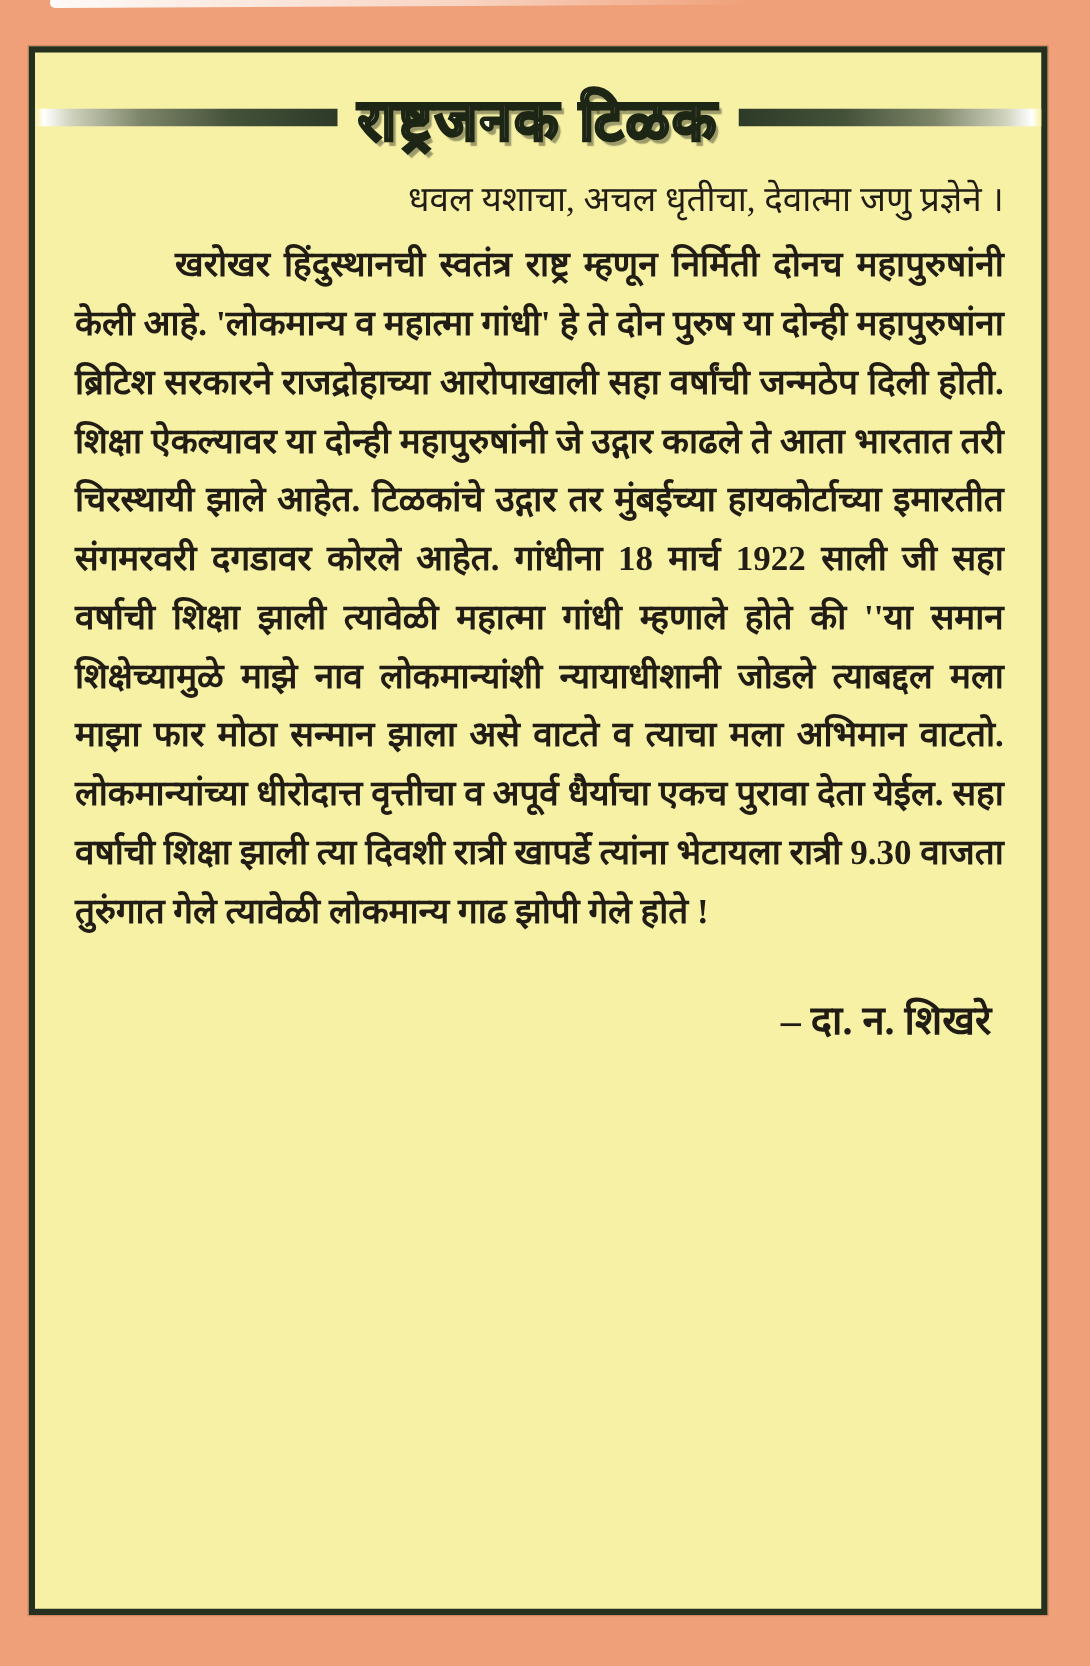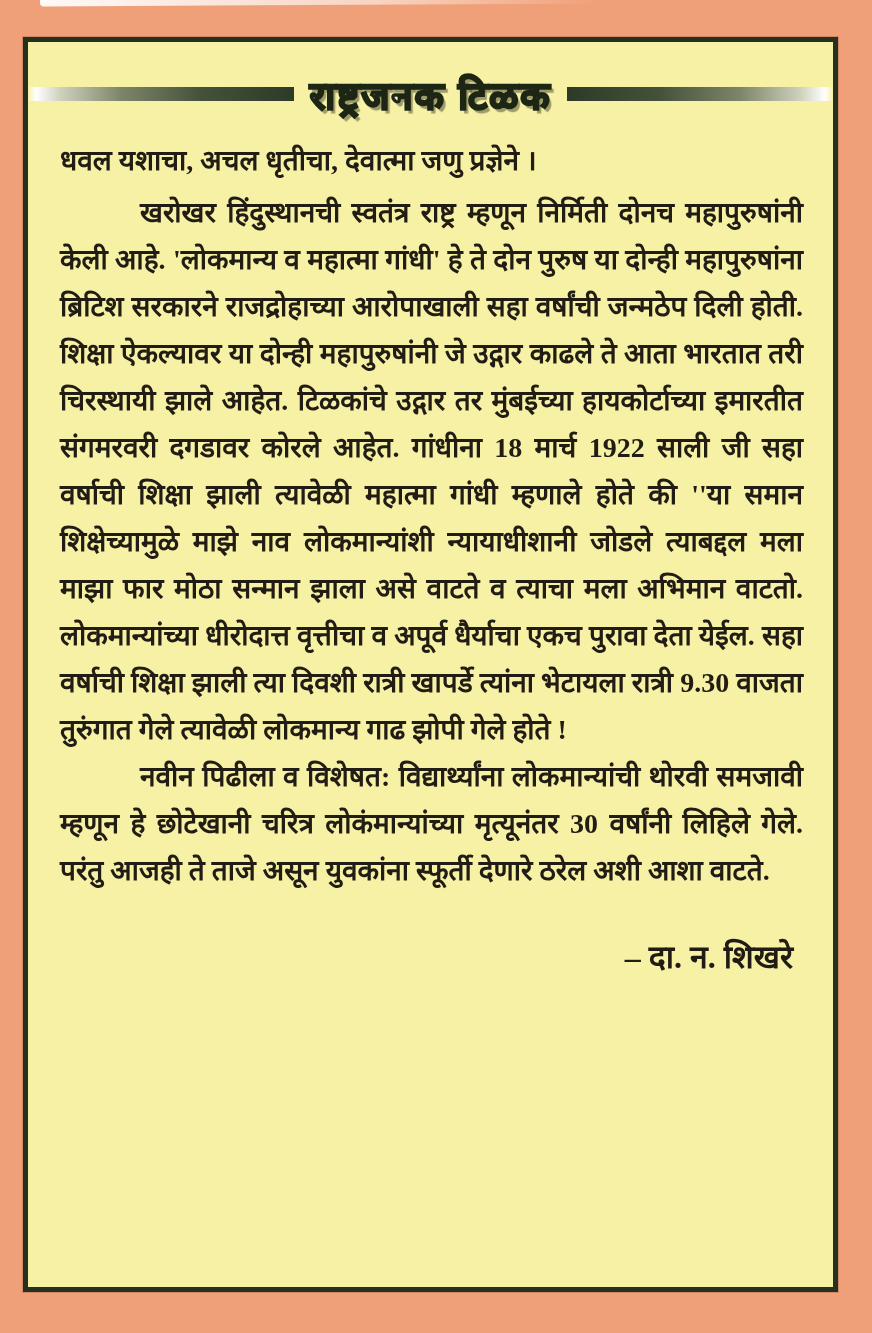--- a/index.html
+++ b/index.html
@@ -49,44 +49,44 @@
     background: linear-gradient(90deg, #f7f1a6 0%, #ffffff 3%, #cfd2bd 12%, #7d8569 35%, #45523a 65%, #2c3a27 100%);
   }
   .bar-right {
     background: linear-gradient(270deg, #f7f1a6 0%, #ffffff 3%, #cfd2bd 12%, #7d8569 35%, #45523a 65%, #2c3a27 100%);
   }
   .title {
     margin: 0;
     padding: 0 16px;
     white-space: nowrap;
     font-family: "Liberation Sans", "DejaVu Sans", sans-serif;
-    font-size: 38px;
+    font-size: 46px;
     font-weight: bold;
     letter-spacing: 2px;
     color: #fbf7e2;
     -webkit-text-stroke: 2.2px #1d2615;
     text-shadow: 3px 4px 1px rgba(45,48,32,0.45);
   }
   .content {
     padding: 14px 30px 0 32px;
     color: #211c14;
     font-size: 28px;
     font-weight: 600;
     line-height: 47px;
     text-align: justify;
   }
   .para {
     margin: 0;
     text-indent: 80px;
   }
   .verse {
     margin: 3px 0 4px 0;
-    text-align: left;
+    text-align: right;
     line-height: 48px;
-    font-weight: 700;
+    font-weight: 400;
   }
   .verse-line {
     white-space: nowrap;
   }
   .signature {
     margin-top: 40px;
     padding-right: 10px;
     text-align: right;
     font-size: 32px;
     font-weight: 700;
@@ -106,18 +106,17 @@
     <div class="bar bar-right"></div>
   </div>
 
   <div class="content">
 
     <div class="verse">
       <div class="verse-line">धवल यशाचा, अचल धृतीचा, देवात्मा जणु प्रज्ञेने ।</div>
     </div>
 
     <p class="para">खरोखर हिंदुस्थानची स्वतंत्र राष्ट्र म्हणून निर्मिती दोनच महापुरुषांनी केली आहे. 'लोकमान्य व महात्मा गांधी' हे ते दोन पुरुष या दोन्ही महापुरुषांना ब्रिटिश सरकारने राजद्रोहाच्या आरोपाखाली सहा वर्षांची जन्मठेप दिली होती. शिक्षा ऐकल्यावर या दोन्ही महापुरुषांनी जे उद्गार काढले ते आता भारतात तरी चिरस्थायी झाले आहेत. टिळकांचे उद्गार तर मुंबईच्या हायकोर्टाच्या इमारतीत संगमरवरी दगडावर कोरले आहेत. गांधीना 18 मार्च 1922 साली जी सहा वर्षाची शिक्षा झाली त्यावेळी महात्मा गांधी म्हणाले होते की ''या समान शिक्षेच्यामुळे माझे नाव लोकमान्यांशी न्यायाधीशानी जोडले त्याबद्दल मला माझा फार मोठा सन्मान झाला असे वाटते व त्याचा मला अभिमान वाटतो. लोकमान्यांच्या धीरोदात्त वृत्तीचा व अपूर्व धैर्याचा एकच पुरावा देता येईल. सहा वर्षाची शिक्षा झाली त्या दिवशी रात्री खापर्डे त्यांना भेटायला रात्री 9.30 वाजता तुरुंगात गेले त्यावेळी लोकमान्य गाढ झोपी गेले होते !</p>
-    <p class="para">नवीन पिढीला व विशेषत: विद्यार्थ्यांना लोकमान्यांची थोरवी समजावी म्हणून हे छोटेखानी चरित्र लोकंमान्यांच्या मृत्यूनंतर 30 वर्षांनी लिहिले गेले. परंतु आजही ते ताजे असून युवकांना स्फूर्ती देणारे ठरेल अशी आशा वाटते.</p>
 
     <div class="signature">– दा. न. शिखरे</div>
   </div>
 
 </div>
 
 </body></html>

